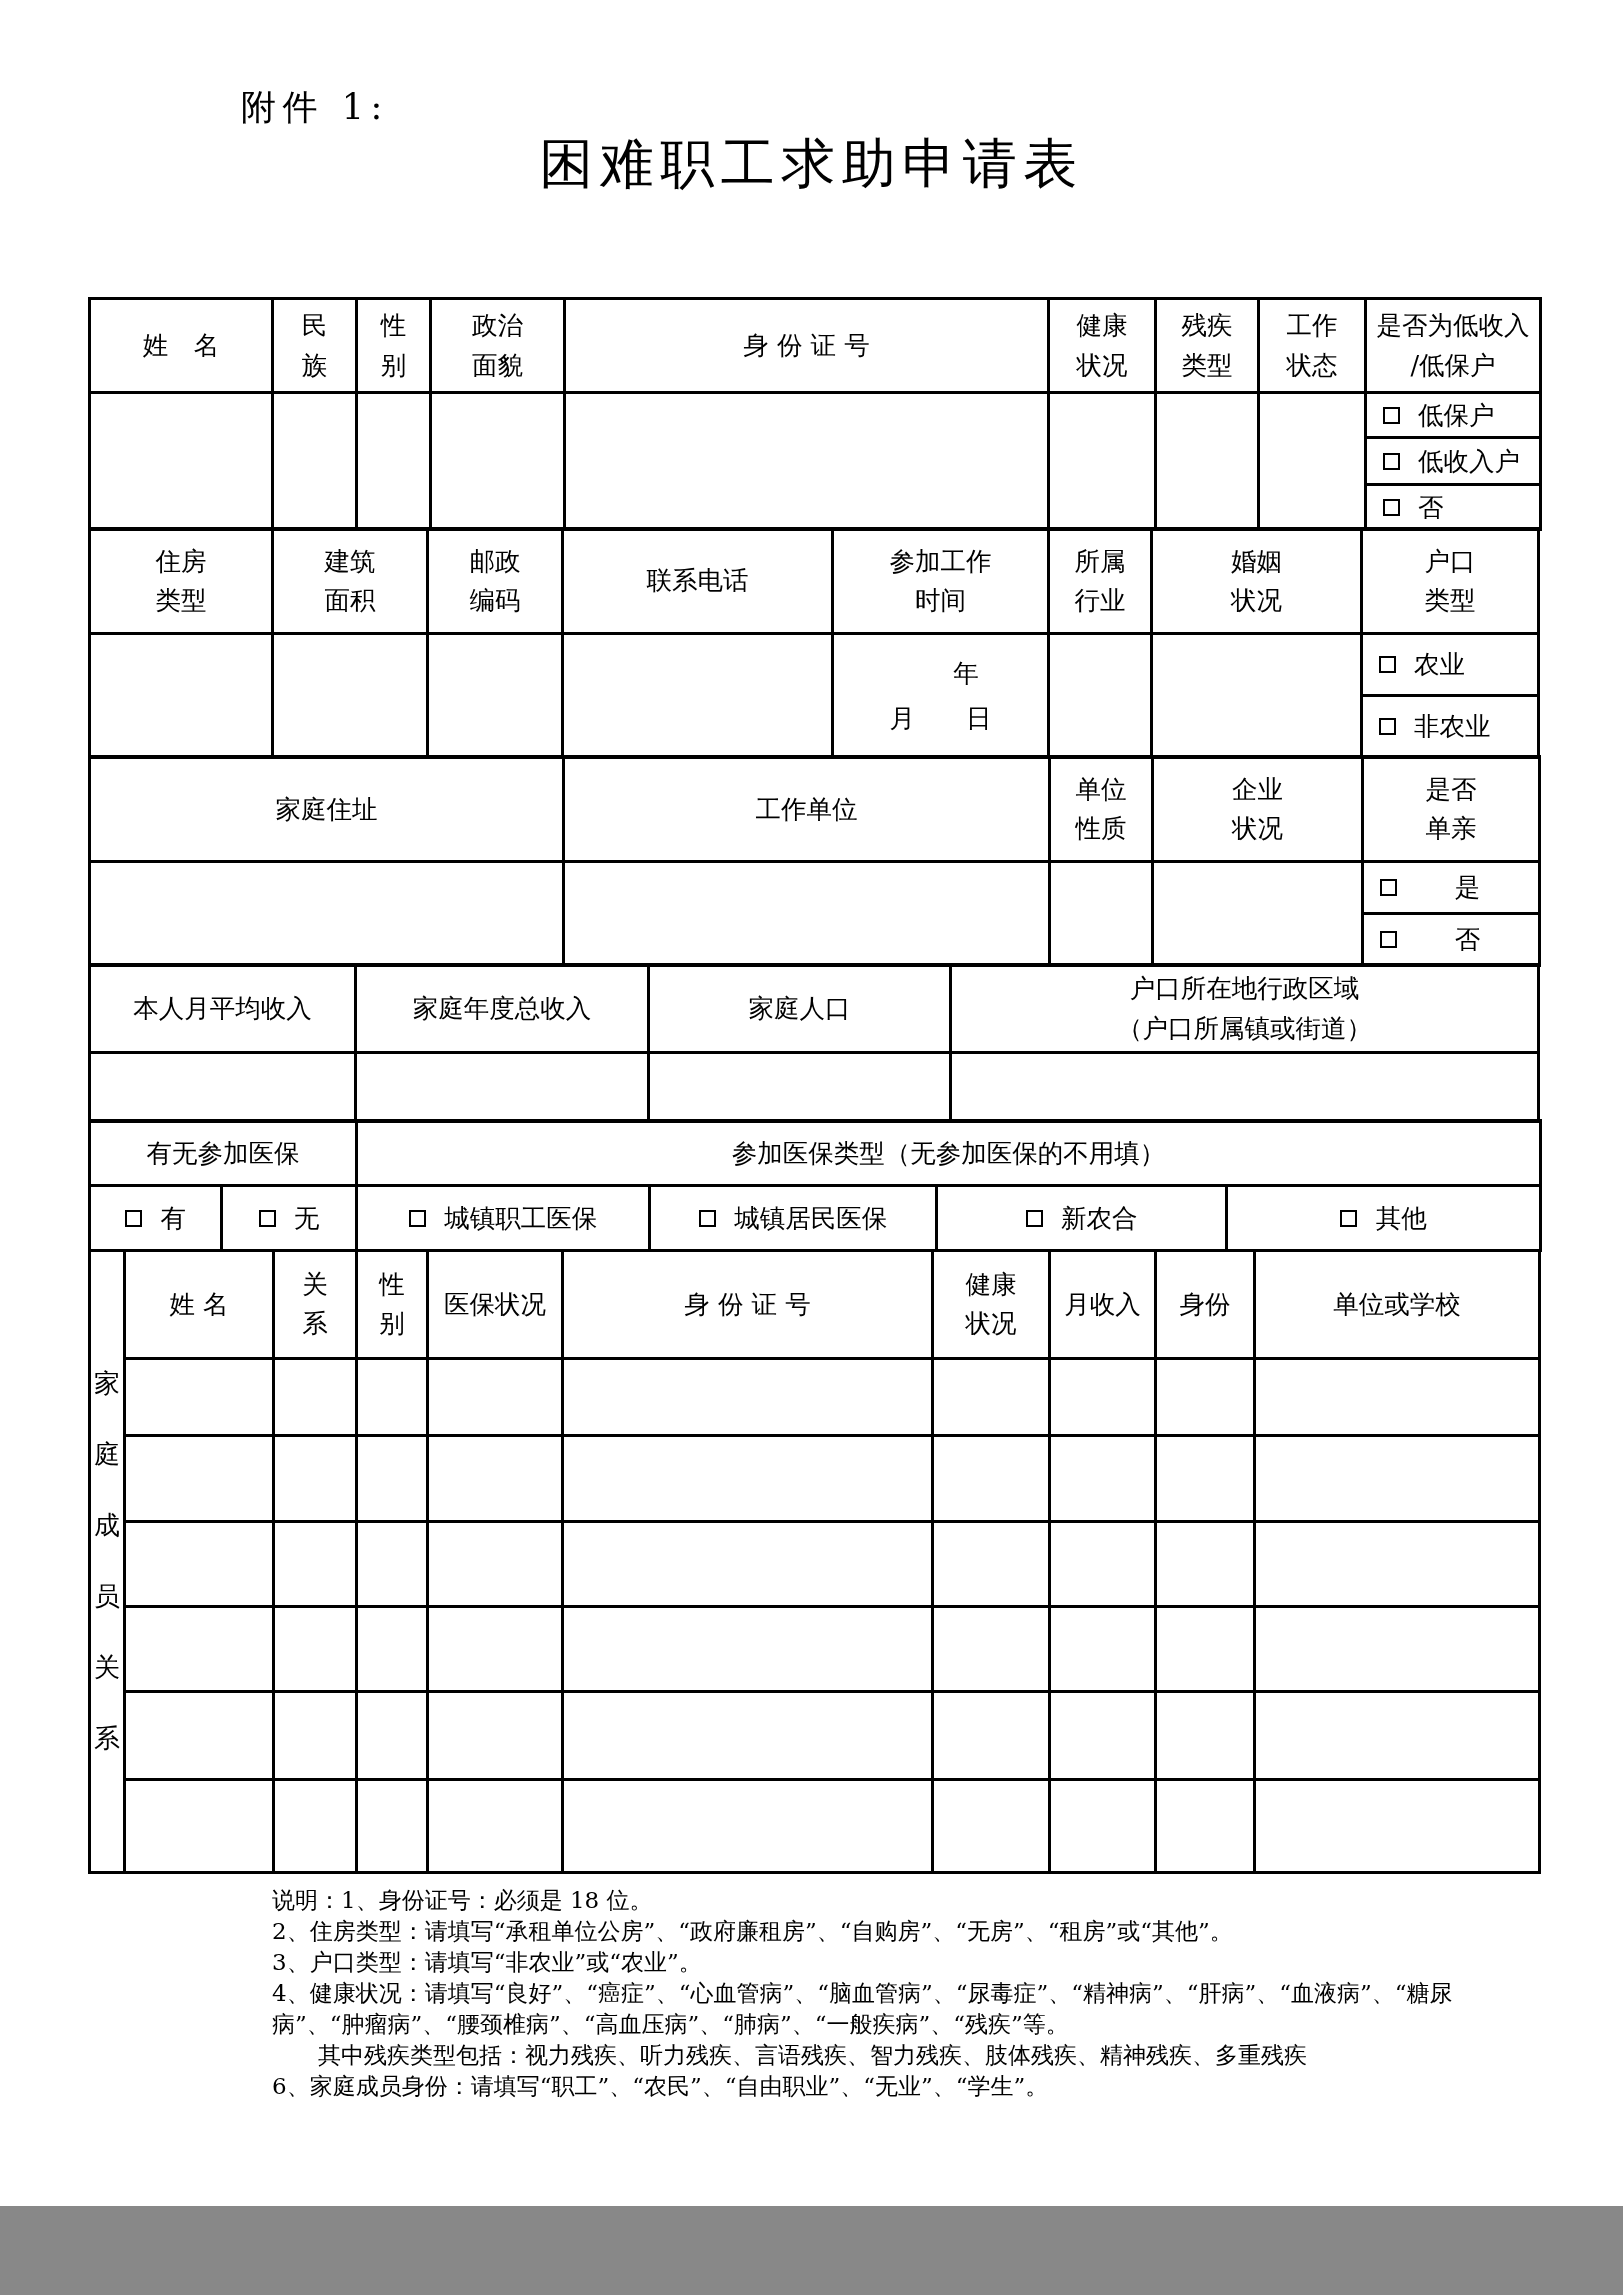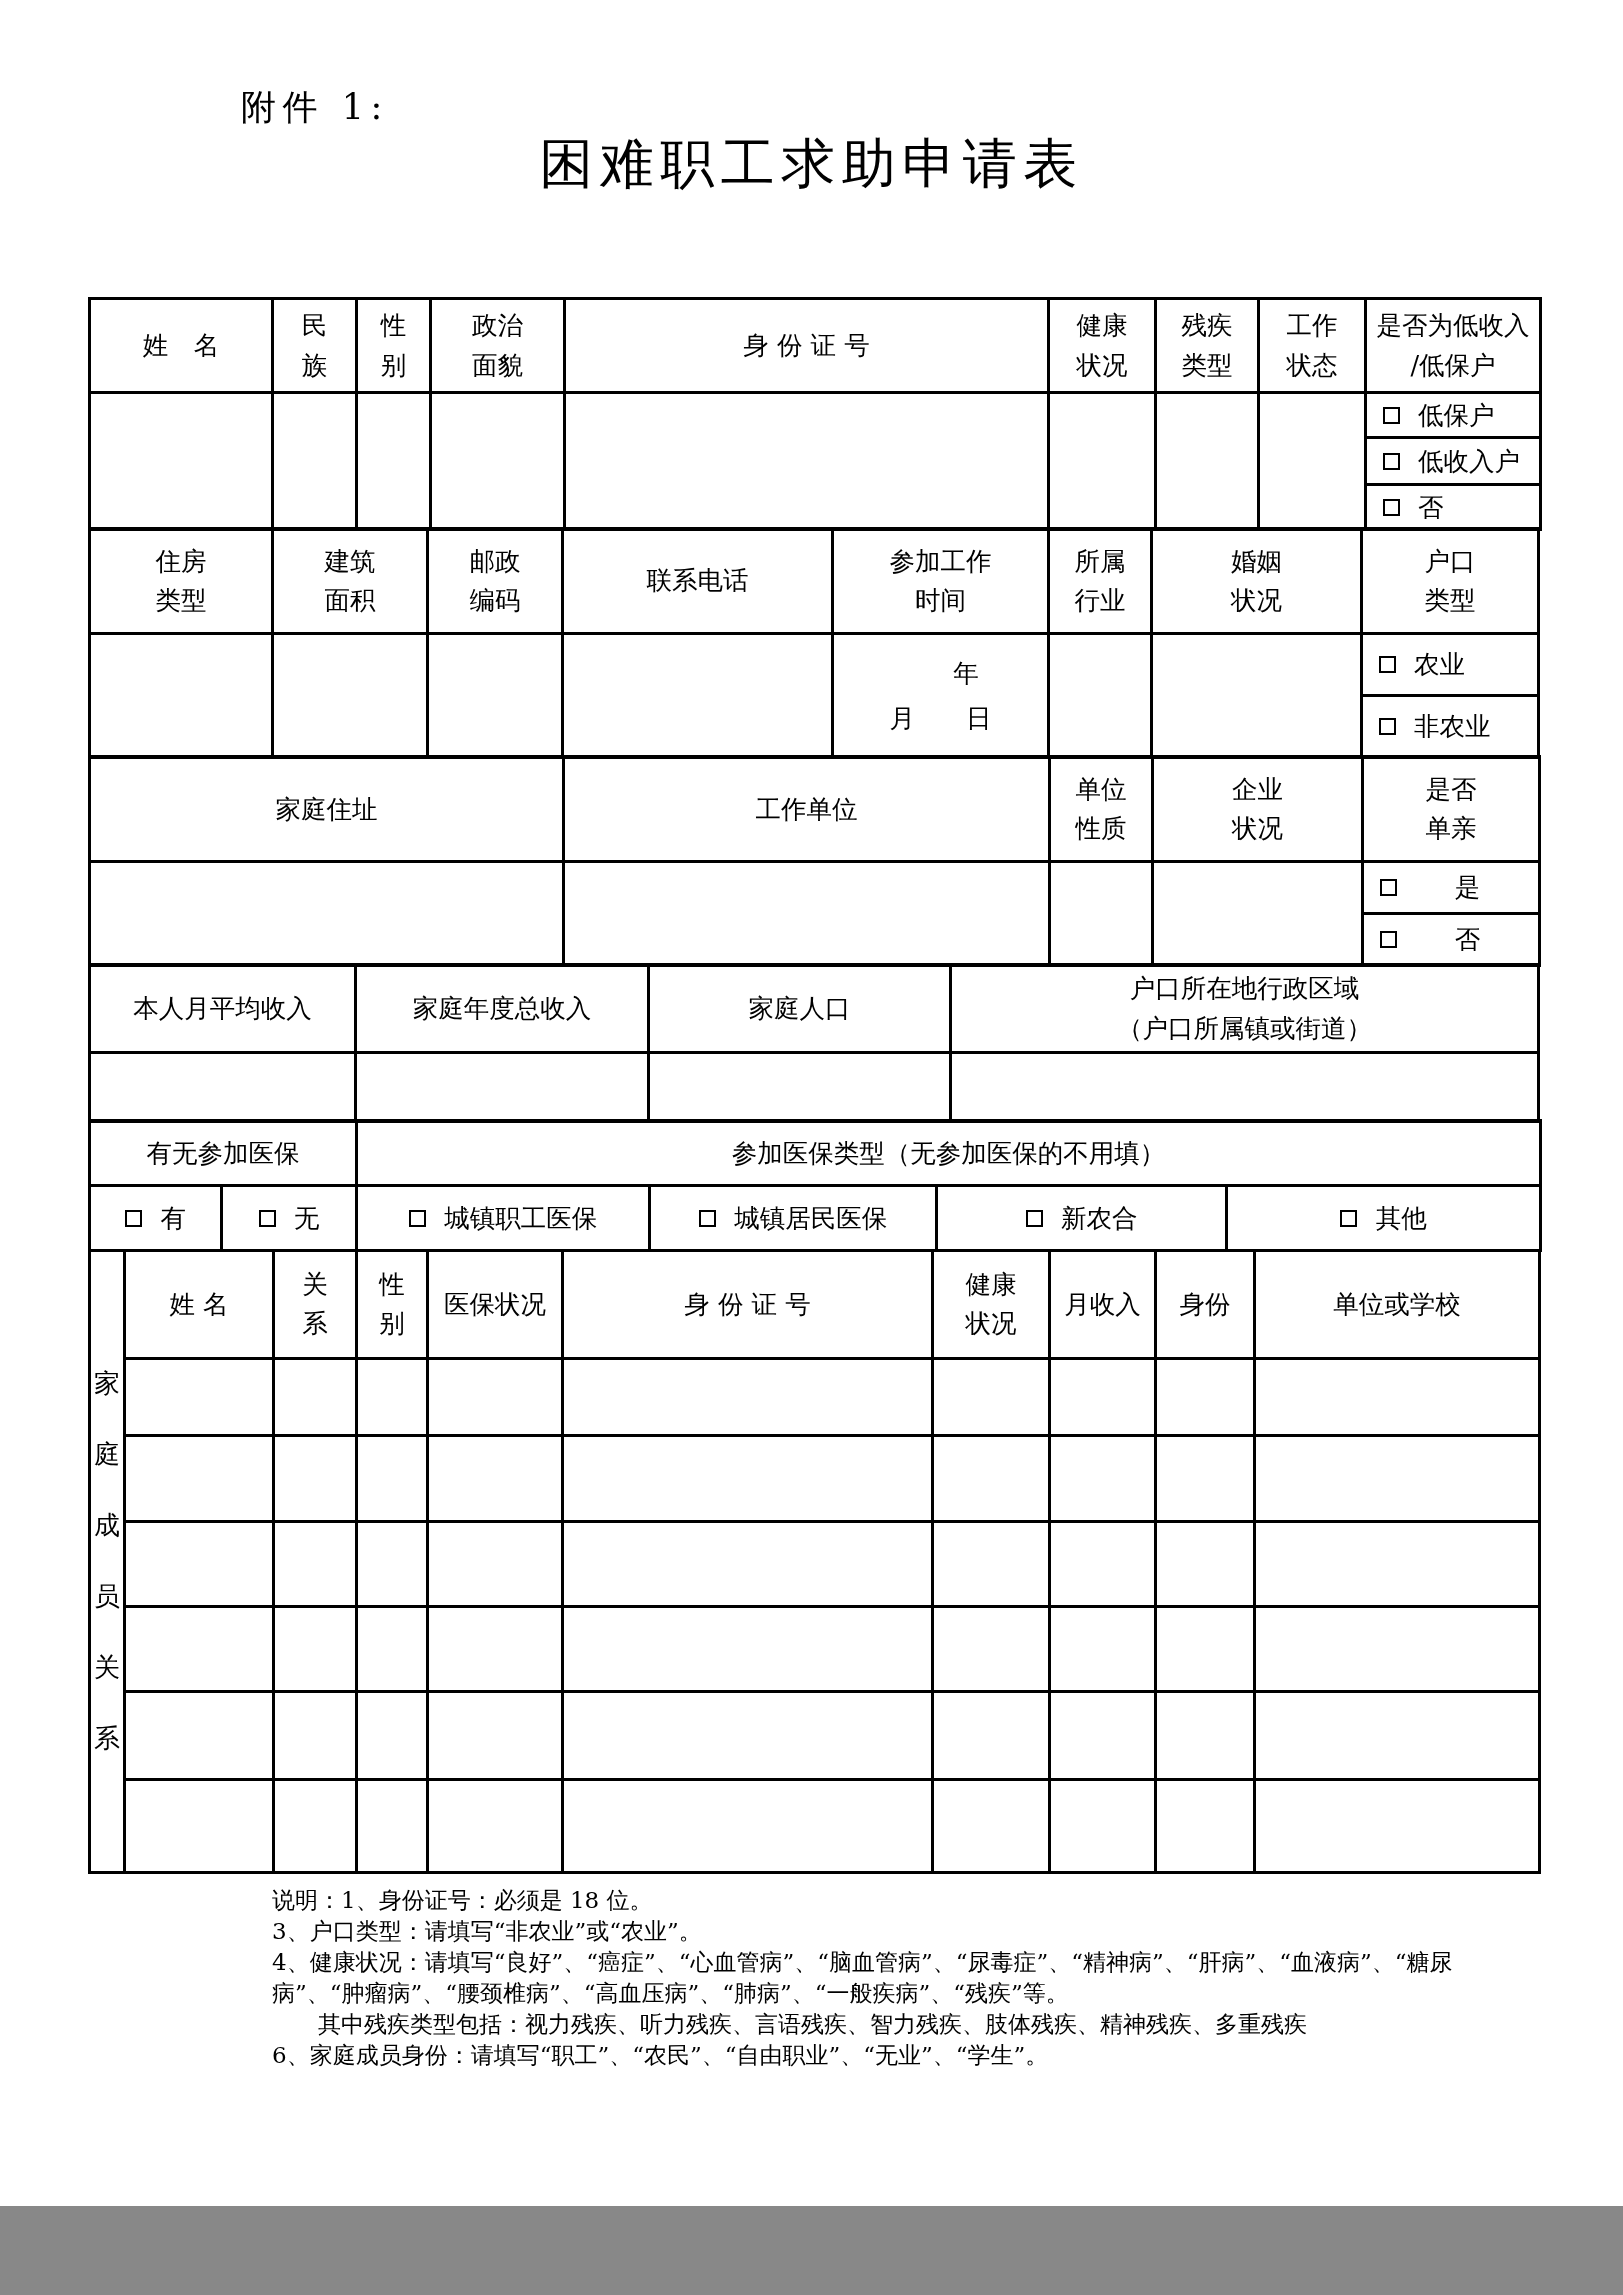--- a/index.html
+++ b/index.html
@@ -403,20 +403,21 @@
             <td></td>
             <td></td>
             <td></td>
           </tr>
     </tbody>
       </table>
   </div>
 
   <div class="notes">
     <div>说明：1、身份证号：必须是 18 位。</div>
+    <div>2、住房类型：请填写“承租单位公房”、“政府廉租房”、“自购房”、“无房”、“租房”或“其他”。</div>
     <div>3、户口类型：请填写“非农业”或“农业”。</div>
     <div>4、健康状况：请填写“良好”、“癌症”、“心血管病”、“脑血管病”、“尿毒症”、“精神病”、“肝病”、“血液病”、“糖尿病”、“肿瘤病”、“腰颈椎病”、“高血压病”、“肺病”、“一般疾病”、“残疾”等。</div>
     <div>　　其中残疾类型包括：视力残疾、听力残疾、言语残疾、智力残疾、肢体残疾、精神残疾、多重残疾</div>
     <div>6、家庭成员身份：请填写“职工”、“农民”、“自由职业”、“无业”、“学生”。</div>
   </div>
 
 </div>
 
 
 </body></html>

